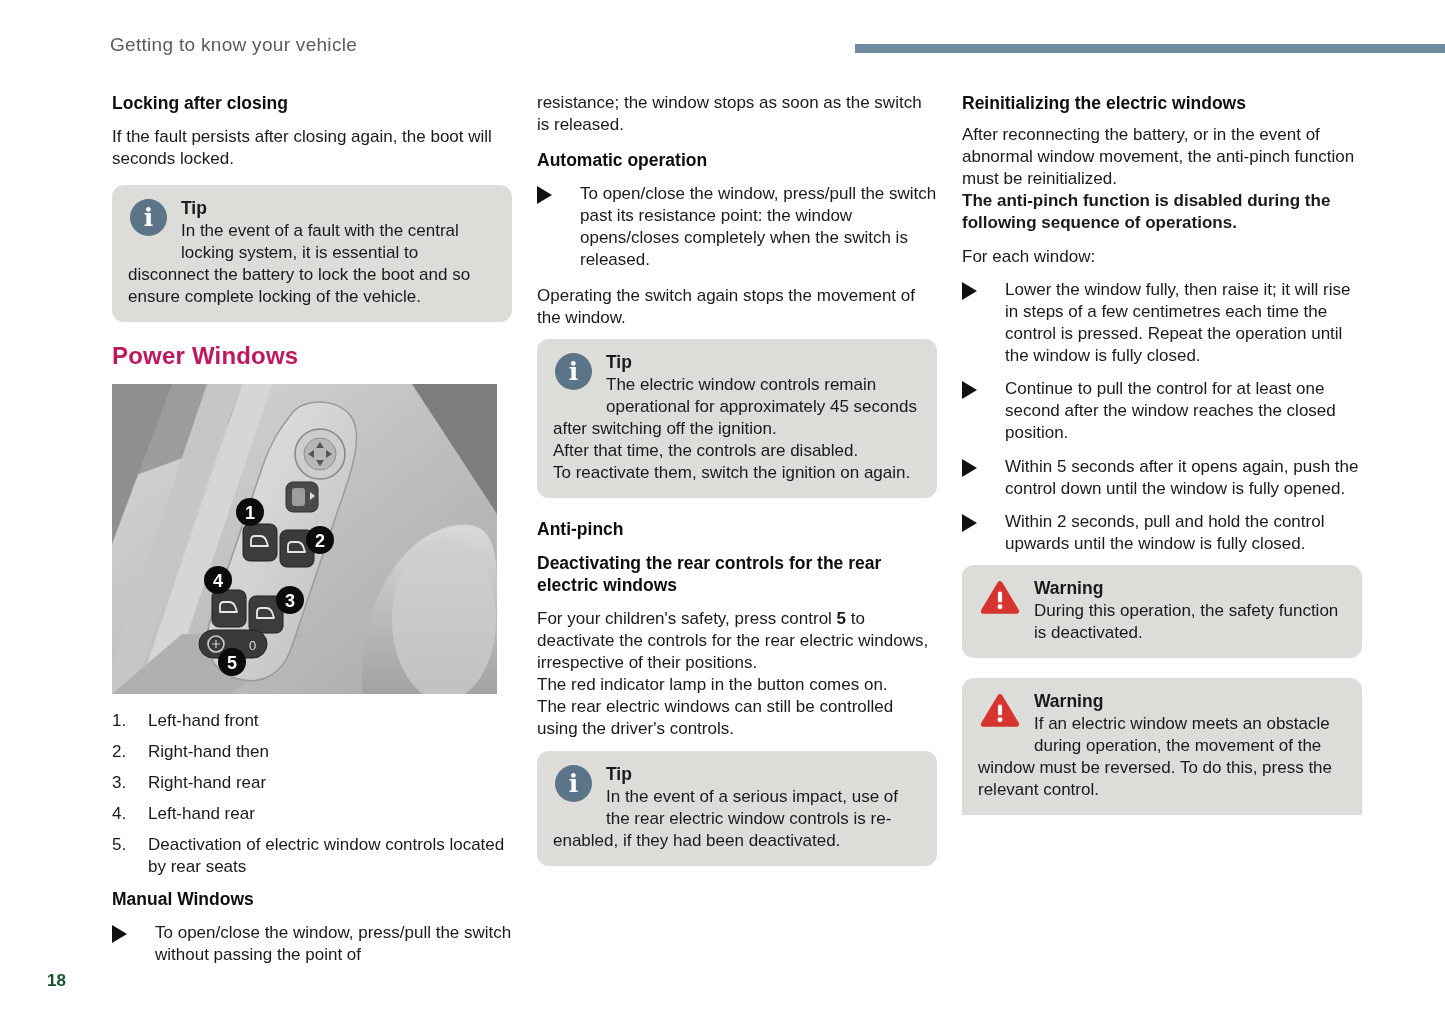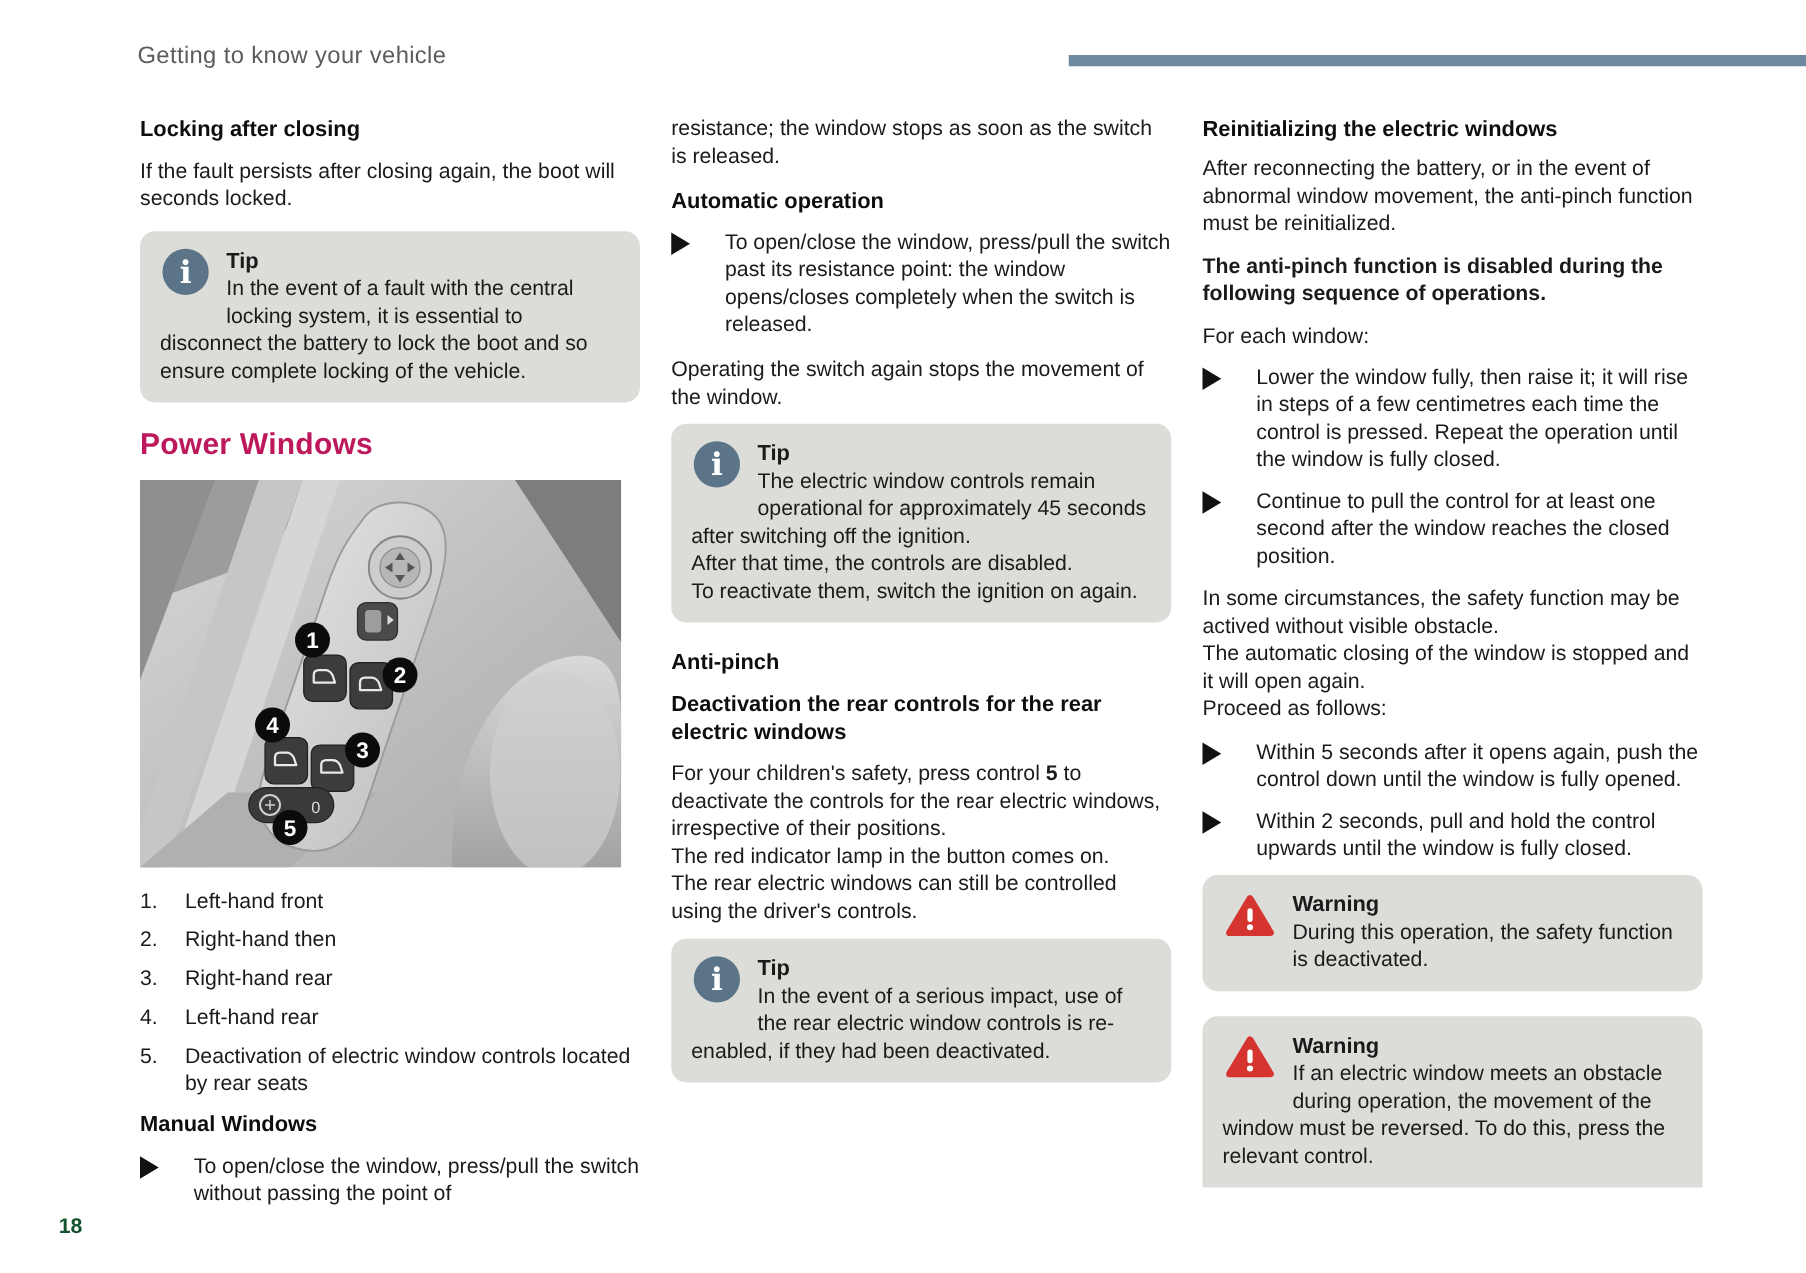--- a/index.html
+++ b/index.html
@@ -203,48 +203,47 @@
         <span class="info-circle">i</span>
       </span>
     <span class="btitle">Tip</span><br>
     <span>The electric window controls remain operational for approximately 45 seconds after switching off the ignition.</span><br>
     <span>After that time, the controls are disabled.</span><br>
     <span>To reactivate them, switch the ignition on again.</span>
   </div>
 
   <h4 class="sec-head">Anti-pinch</h4>
 
-  <h4 class="sec-head">Deactivation the rear controls for the rear electric windows</h4>
+  <h4 class="sec-head">Deactivating the rear controls for the rear electric windows</h4>
   <p class="body-p" style="margin-bottom:11px"><span>For your children's safety, press control </span><b>5</b><span> to deactivate the controls for the rear electric windows, irrespective of their positions.</span><br><span>The red indicator lamp in the button comes on.</span><br><span>The rear electric windows can still be controlled using the driver's controls.</span></p>
 
   <div class="box">
     <span class="ficon">
         <span class="info-circle">i</span>
       </span>
     <span class="btitle">Tip</span><br>
     <span>In the event of a serious impact, use of the rear electric window controls is re-enabled, if they had been deactivated.</span>
   </div>
 </div>
 
 <div class="col" id="col3">
   <h4 class="sec-head" style="margin-bottom:10px">Reinitializing the electric windows</h4>
-  <p class="body-p" style="margin-bottom:12px">After reconnecting the battery, or in the event of abnormal window movement, the anti-pinch function must be reinitialized.</p>
+  <p class="body-p" style="margin-bottom:0">After reconnecting the battery, or in the event of abnormal window movement, the anti-pinch function must be reinitialized.</p>
   <p class="body-p" style="font-weight:bold;margin-bottom:12px">The anti-pinch function is disabled during the following sequence of operations.</p>
   <p class="body-p" style="margin-bottom:11px">For each window:</p>
 
   <div class="bullet">
     <span class="tri"></span>
     <span class="btext">Lower the window fully, then raise it; it will rise in steps of a few centimetres each time the control is pressed. Repeat the operation until the window is fully closed.</span>
   </div>
   <div class="bullet" style="margin-bottom:12px">
     <span class="tri"></span>
     <span class="btext">Continue to pull the control for at least one second after the window reaches the closed position.</span>
   </div>
 
-  <p class="body-p" style="margin-bottom:13px"><span>In some circumstances, the safety function may be actived without visible obstacle.</span><br><span>The automatic closing of the window is stopped and it will open again.</span><br><span>Proceed as follows:</span></p>
 
   <div class="bullet">
     <span class="tri"></span>
     <span class="btext">Within 5 seconds after it opens again, push the control down until the window is fully opened.</span>
   </div>
   <div class="bullet" style="margin-bottom:10px">
     <span class="tri"></span>
     <span class="btext">Within 2 seconds, pull and hold the control upwards until the window is fully closed.</span>
   </div>
 

